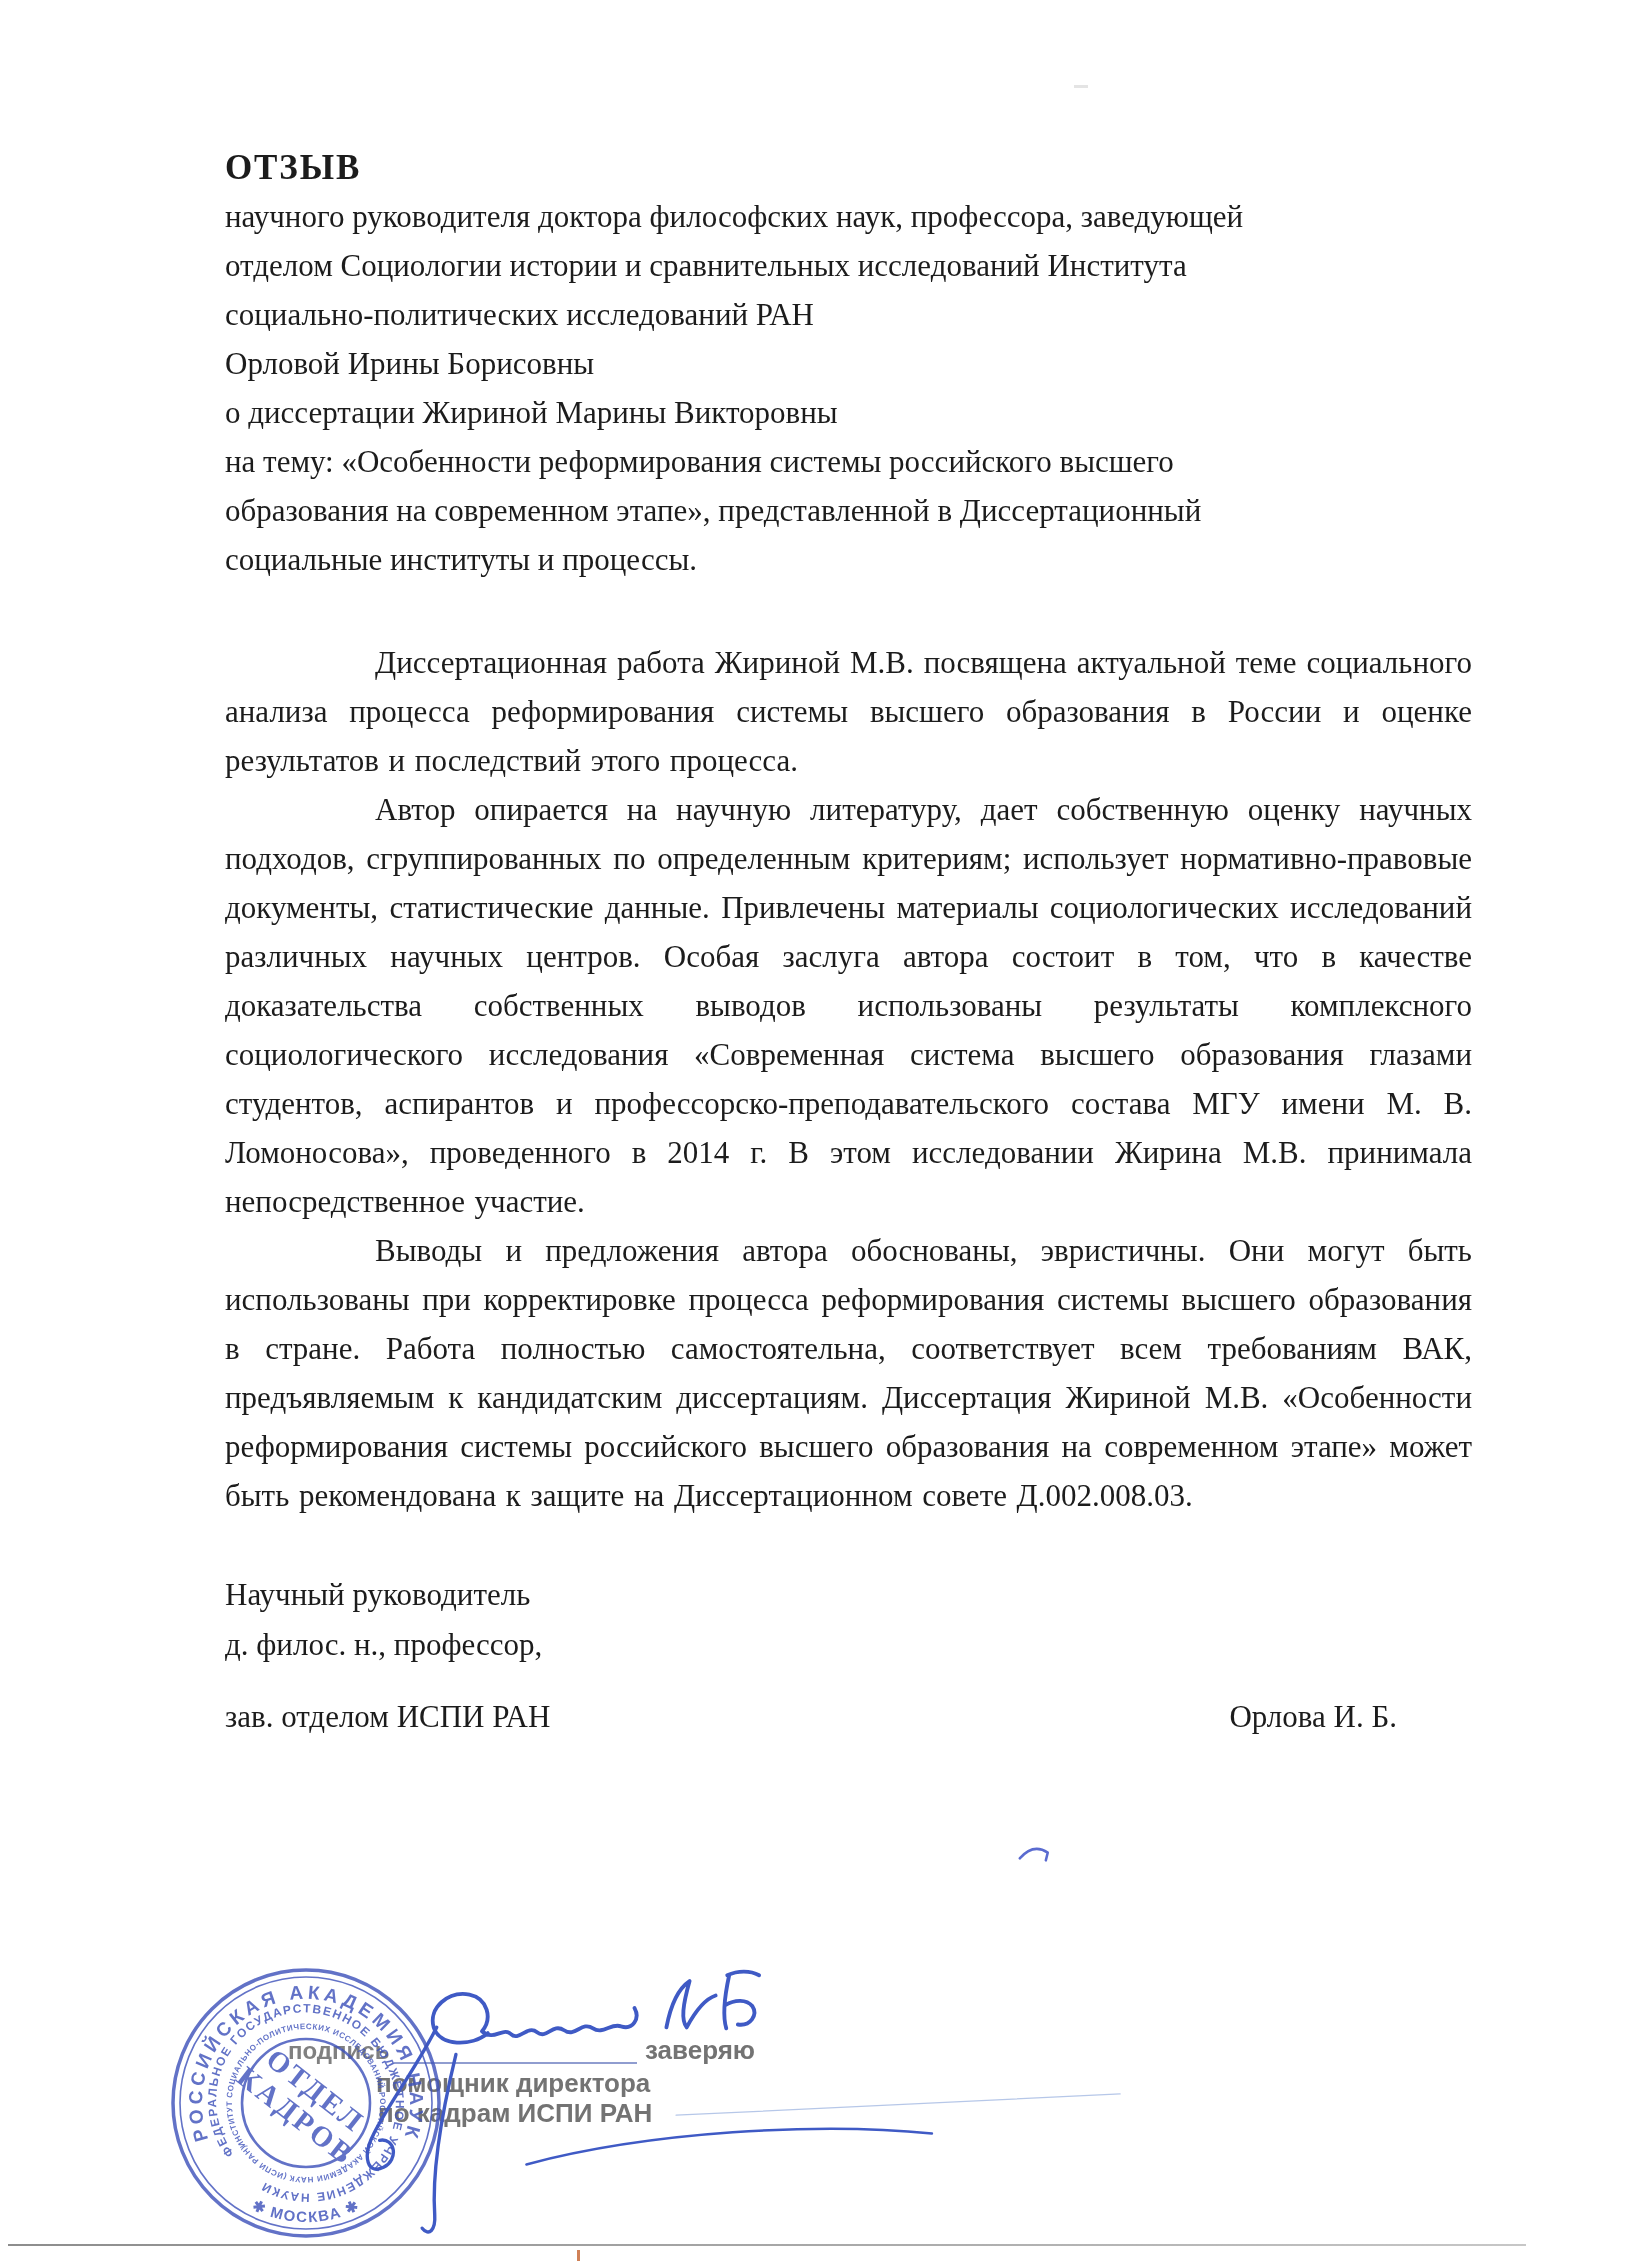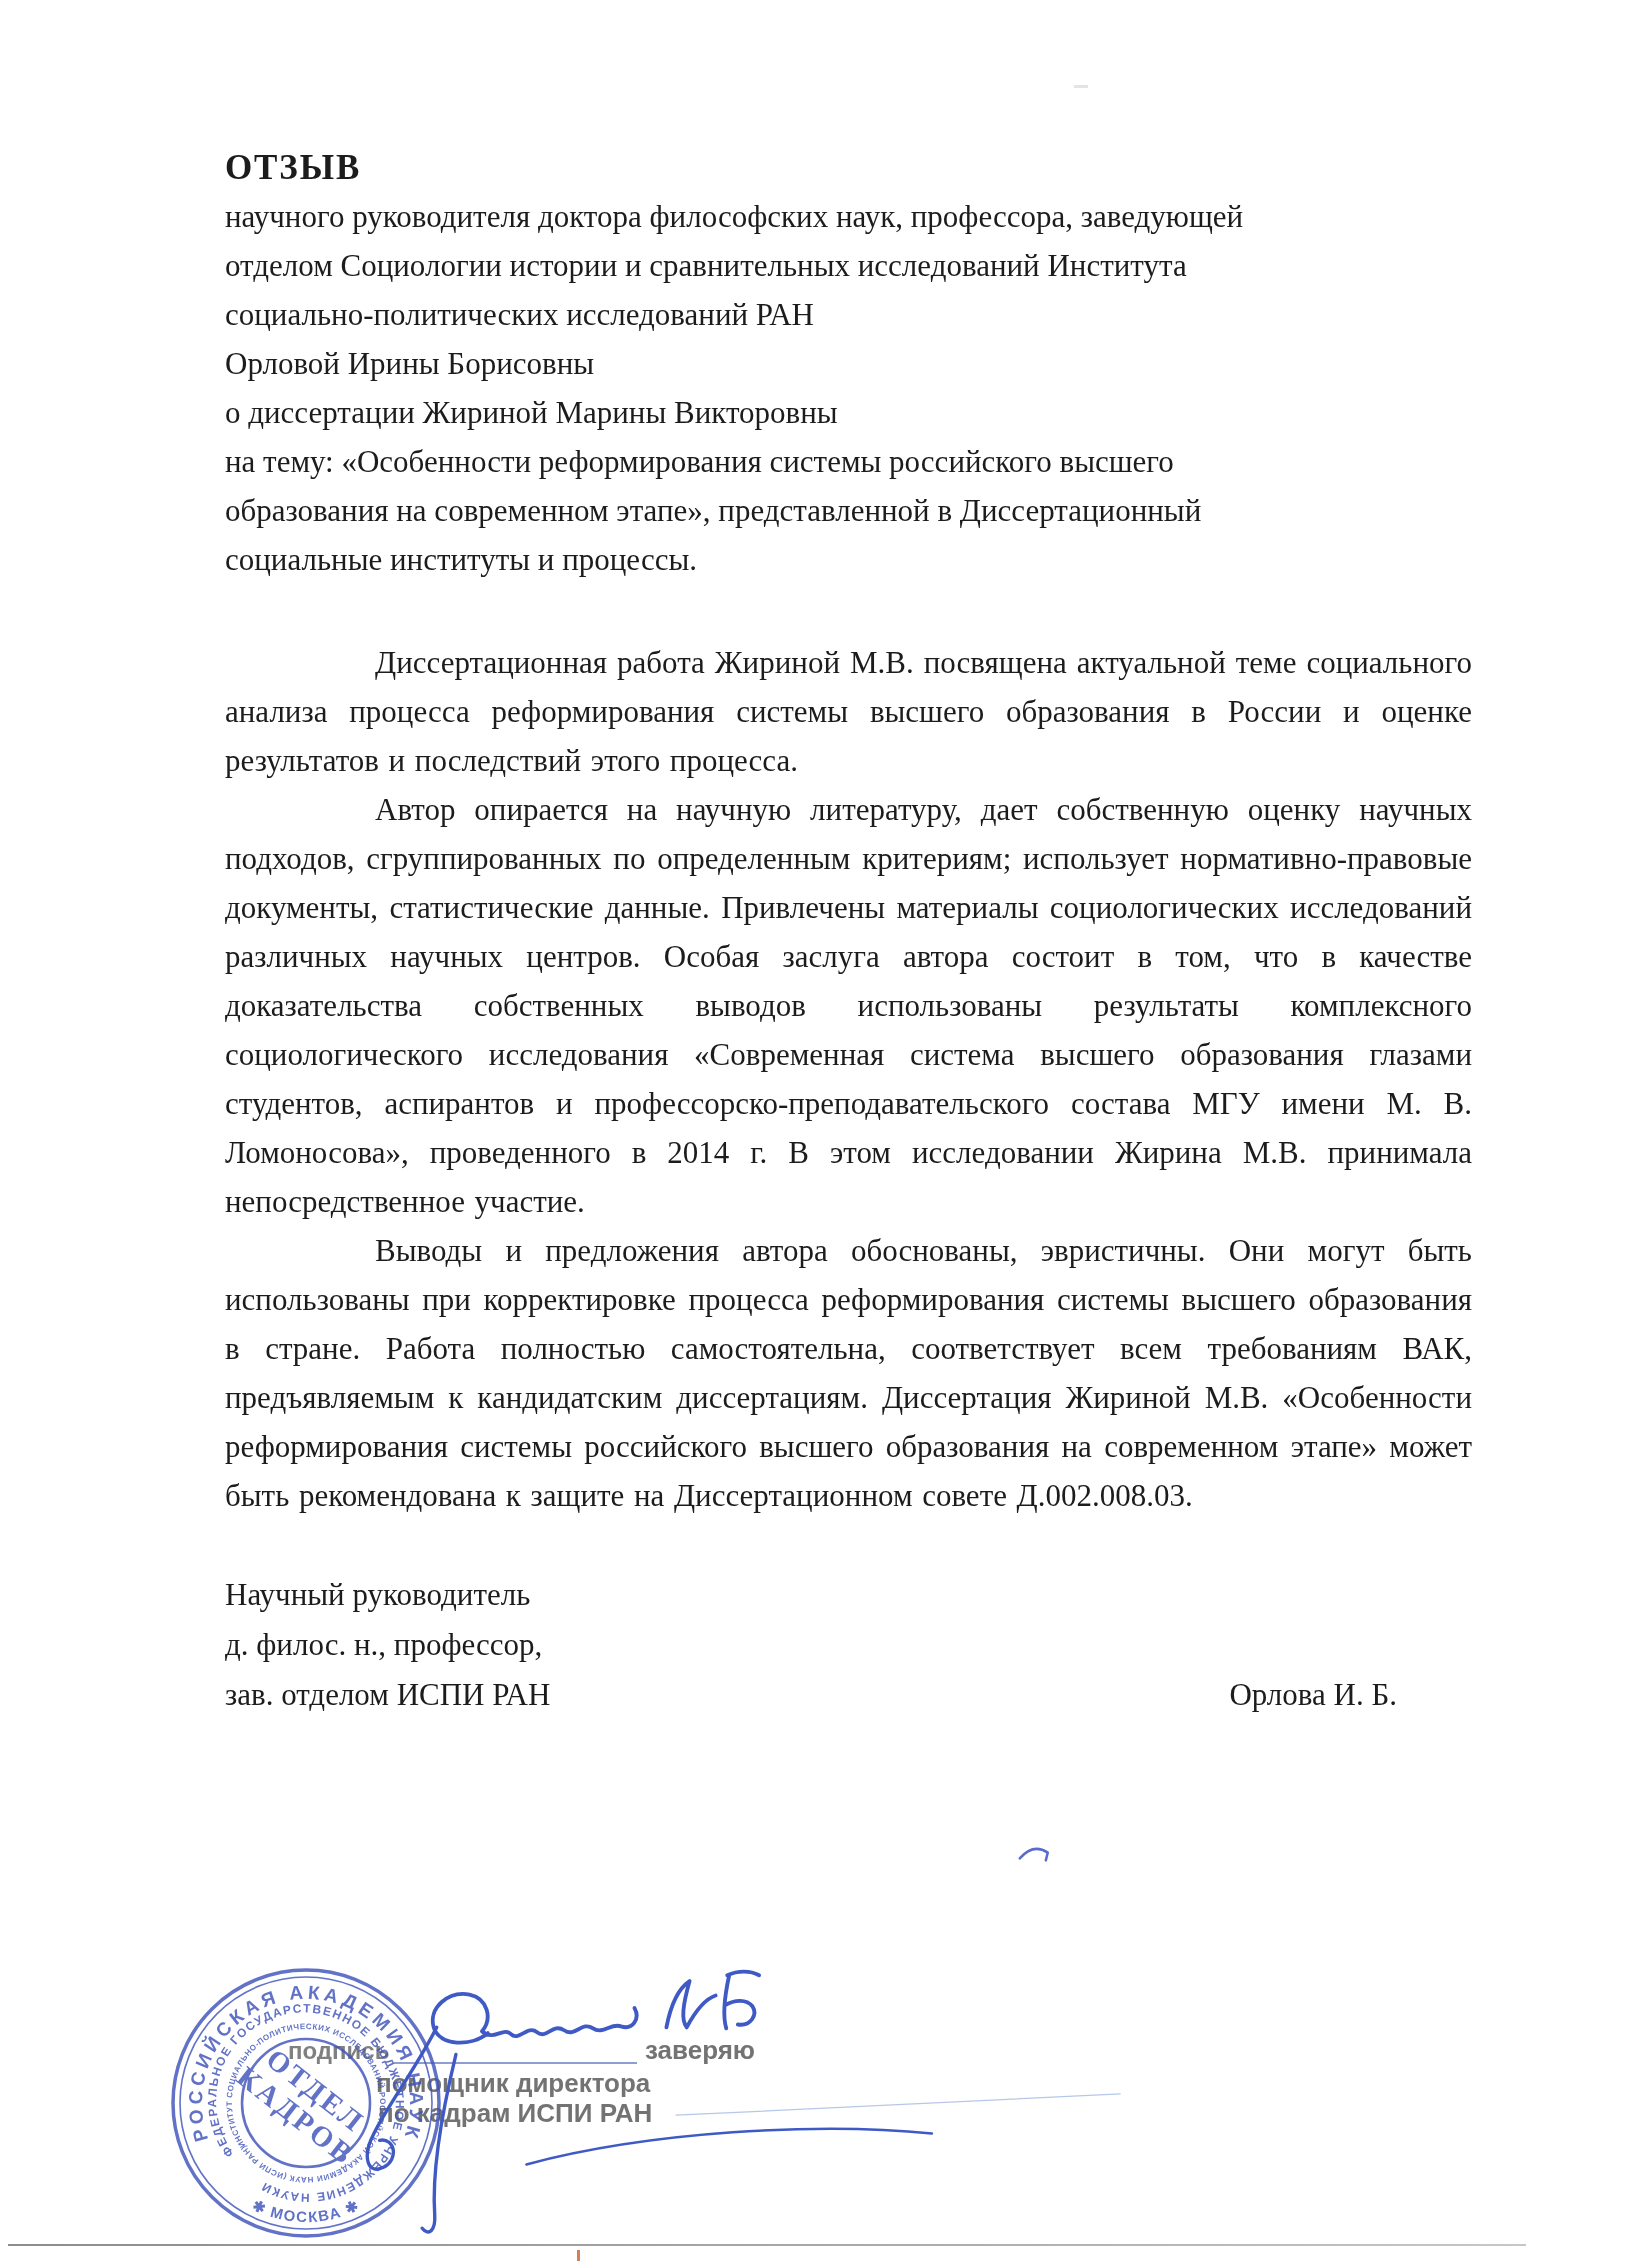--- a/index.html
+++ b/index.html
@@ -29,21 +29,21 @@
   .header-block div{ line-height:49px; }
   .body-block{ margin-top:54px; }
   .body-block p{
     margin:0;
     text-align:justify;
     text-indent:150px;
     word-spacing:1.9px;
   }
   .sig-block{ margin-top:50px; }
   .sig-block .sig-line{ line-height:50px; }
-  .sig-row{ display:flex; justify-content:space-between; }
+  .sig-row{ display:flex; justify-content:space-between;margin-top:22px; }
   .sig-row .sig-name{ padding-right:75px; }
 
   
   .ink-layer, .stamp-layer{ position:absolute; left:0; top:0; pointer-events:none; }
   .blue-print{
     position:absolute;
     font-family:"Liberation Sans", sans-serif;
     font-weight:bold;
     color:#737373;
   }

